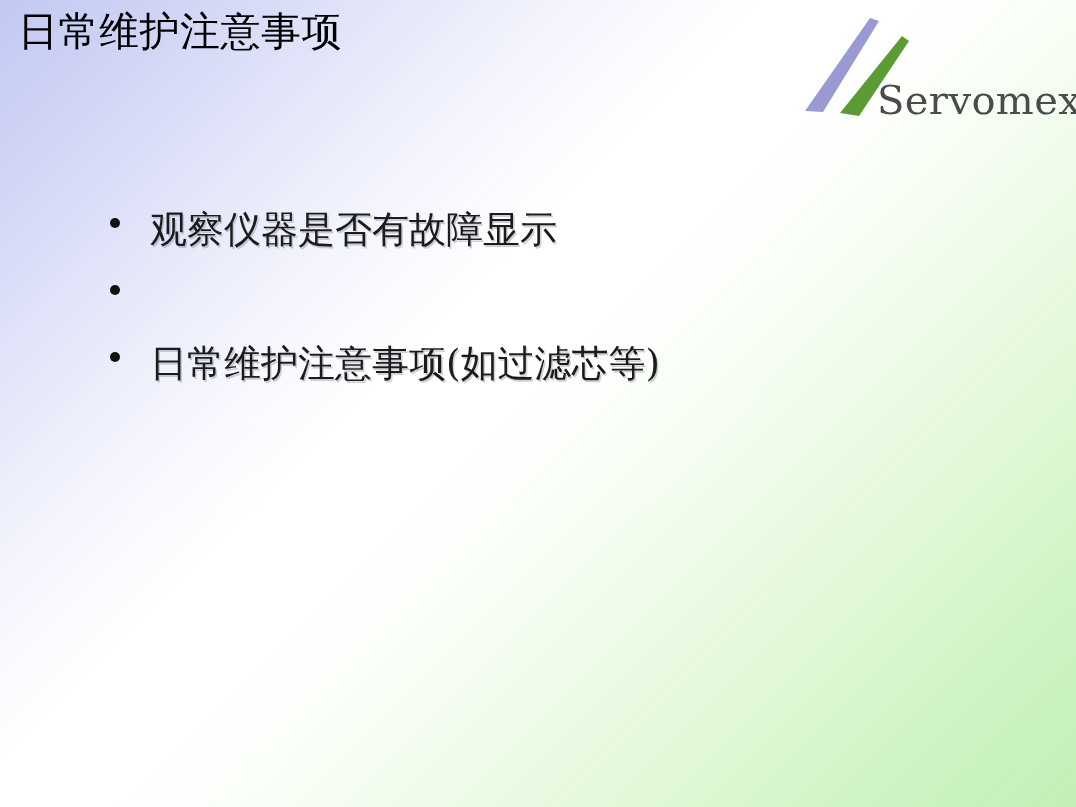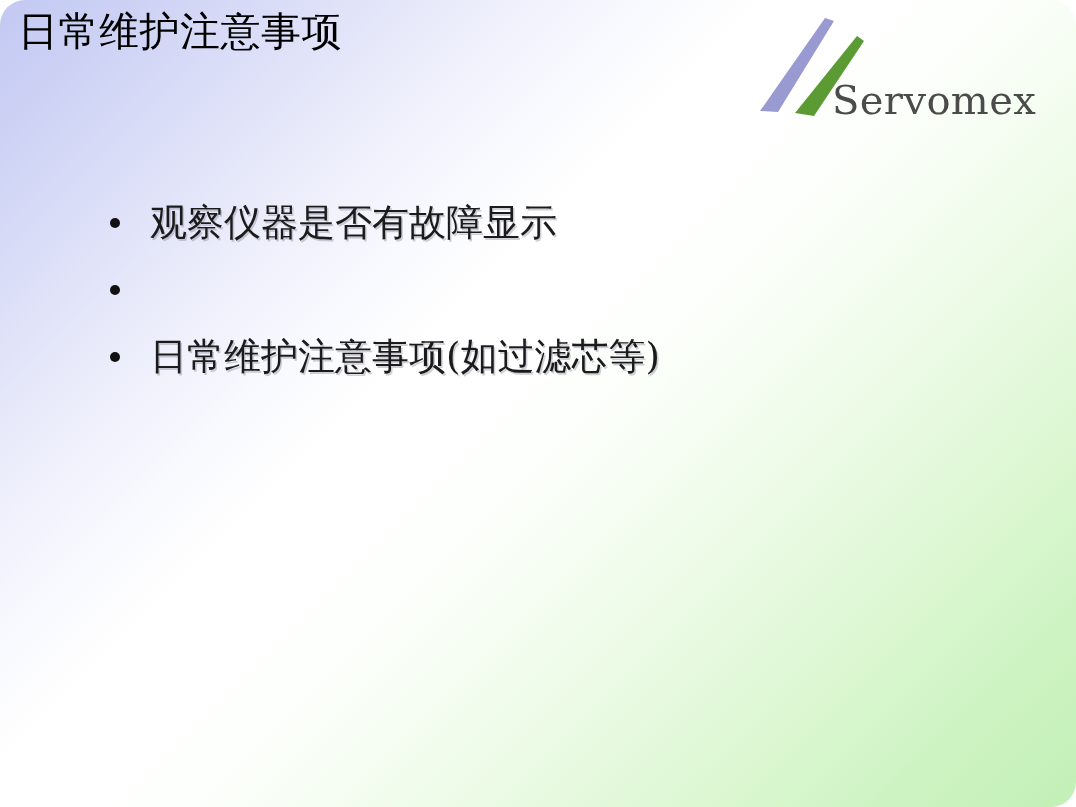--- a/index.html
+++ b/index.html
@@ -26,40 +26,39 @@
         #f8f9fe 34%,
         #ffffff 41%,
         #ffffff 47%,
         #fcfffb 53%,
         #f4fdf0 61%,
         #e9fae2 70%,
         #dcf7d2 80%,
         #cdf3c2 90%,
         #c2f0b6 100%);
     overflow: hidden;
-    border-radius: 25px;
   }
 
   
   #title {
     position: absolute;
     left: 18px;
     top: 4px;
     font-family: "DejaVu Serif", "Liberation Serif", serif;
     font-size: 40px;
     line-height: 54px;
     color: #000000;
     white-space: nowrap;
     letter-spacing: 0.5px;
   }
 
   
   #logo {
     position: absolute;
-    left: 754px;
+    left: 799px;
     top: 14px;
     width: 275px;
     height: 112px;
   }
   #logo-marks {
     position: absolute;
     left: 0;
     top: 0;
     width: 120px;
     height: 110px;
@@ -80,21 +79,21 @@
   #bullets {
     position: absolute;
     left: 108px;
     top: 196px;
     width: 900px;
   }
   .bullet-row {
     position: relative;
     height: 67px;
     display: flex;
-    align-items: flex-start;
+    align-items: center;
   }
   .bullet-marker {
     position: absolute;
     left: 2px;
     top: 22px;
     width: 10px;
     height: 10px;
     border-radius: 50%;
     background: #111111;
   }

